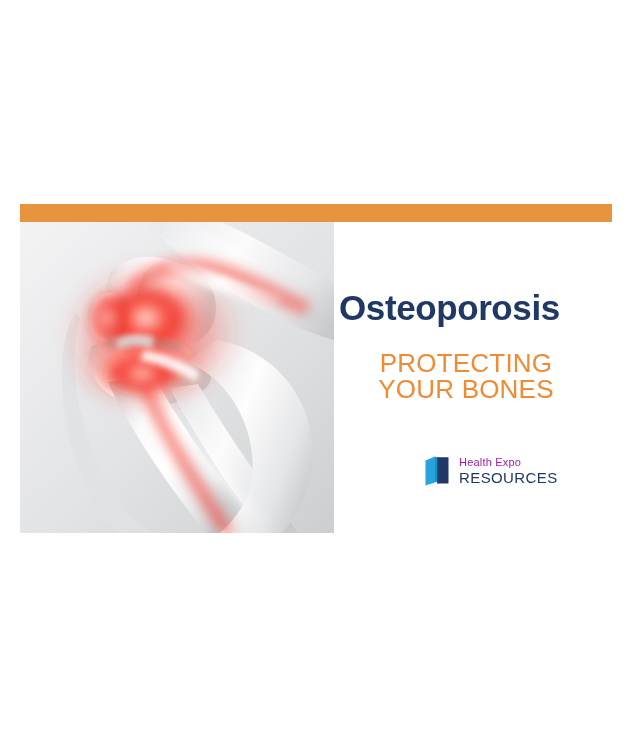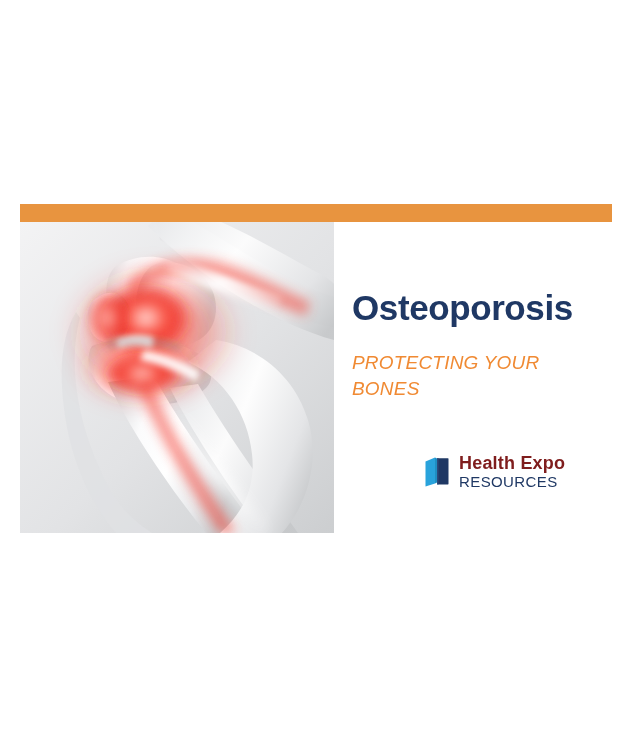--- a/index.html
+++ b/index.html
@@ -45,66 +45,65 @@
     height: 311px;
     overflow: hidden;
     background:
       radial-gradient(ellipse 120% 90% at 30% 18%, #f2f2f3 0%, #e6e6e8 42%, #d6d7d9 78%, #cfd0d2 100%);
   }
   #hero-image svg { display: block; width: 100%; height: 100%; }
 
   
   #text-col {
     position: absolute;
-    left: 352px;
+    left: 339px;
     top: 286px;
     width: 254px;
     text-align: right;
   }
   #slide-title {
     font-size: 35px;
     font-weight: bold;
     color: #1f3864;
     letter-spacing: -0.4px;
     line-height: 44px;
     margin: 0;
     text-align: left;
     white-space: nowrap;
   }
   #slide-subtitle {
     margin: 20px 0 0 0;
-    font-size: 19px;
+    font-size: 26px;
     font-weight: normal;
     color: #f08a33;
     letter-spacing: 0.2px;
     line-height: 26px;
-    text-align: left;
-    font-style: italic;
+    text-align: center;
   }
 
   
   #logo {
     position: absolute;
     left: 424px;
     top: 454px;
     display: flex;
     align-items: center;
     gap: 7px;
   }
   #logo-mark { width: 28px; height: 34px; display: block; flex: none; }
   #logo-wordmark {
     display: flex;
     flex-direction: column;
     line-height: 1;
   }
   #logo-line1 {
-    font-size: 18px;
-    color: #7f1d1d;
+    font-size: 11px;
+    color: #a21caf;
     letter-spacing: 0.2px;
-    font-weight: bold;
+    font-weight: normal;
     padding-bottom: 2px;
   }
   #logo-line2 {
     font-size: 15px;
     color: #1f3864;
     font-weight: normal;
     letter-spacing: 0.4px;
   }
 </style>
 </head>

